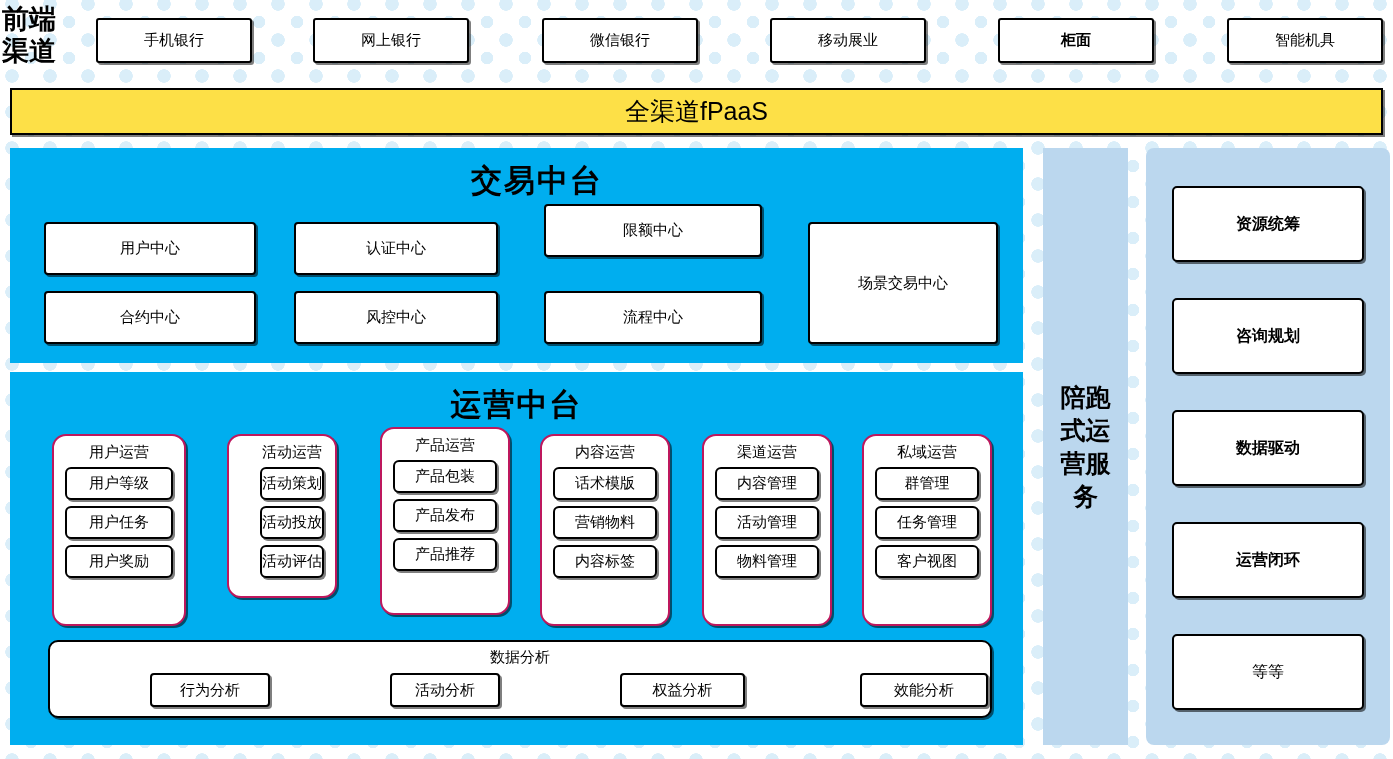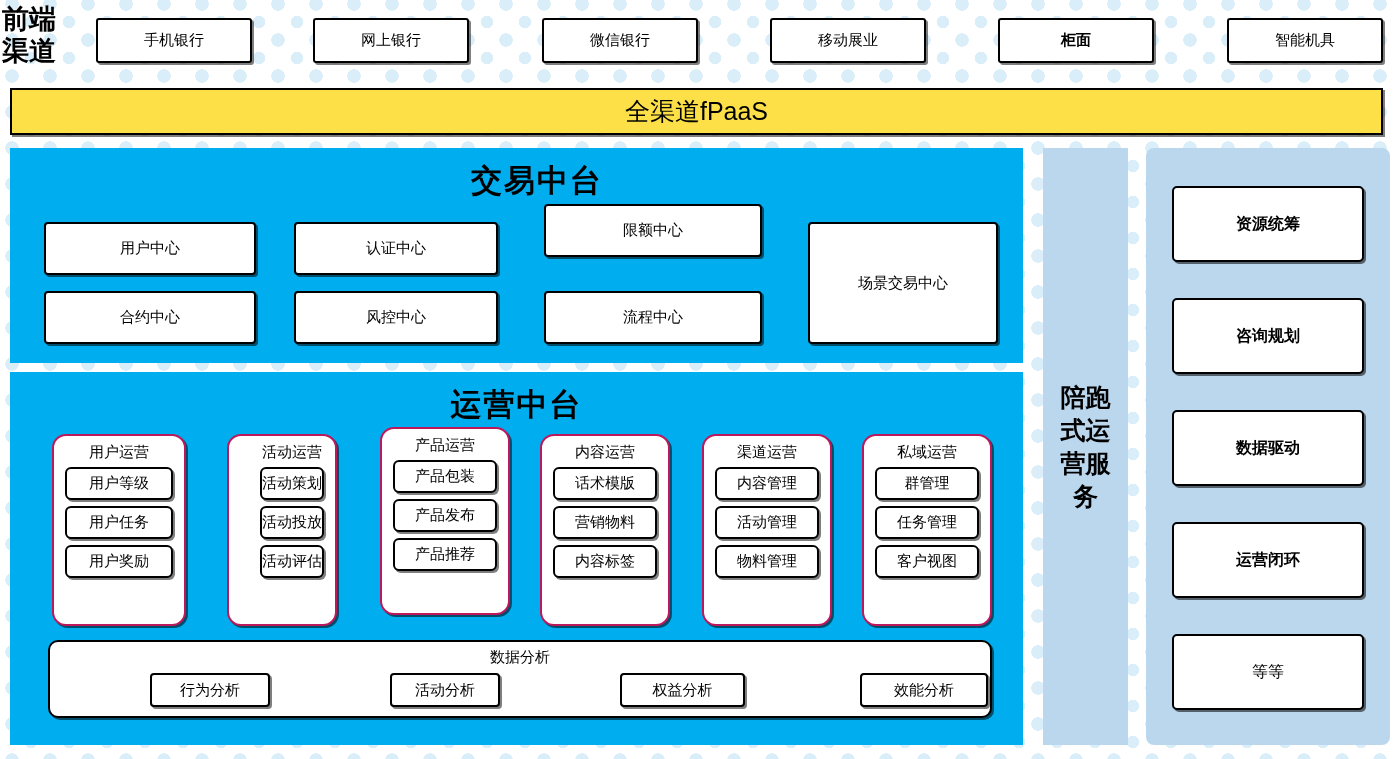--- a/index.html
+++ b/index.html
@@ -274,21 +274,21 @@
     </div>
 
   <div class="blue-panel layer" id="operation-panel" style="left:10px;top:372px;width:1013px;height:373px;">
     <div class="panel-title" id="operation-title" style="top:12px;">运营中台</div>
   <div class="op-col" style="left: 42px; top: 62px; width: 134px; height: 192px;">
         <div class="op-col-title">用户运营</div>
         <div class="op-item">用户等级</div>
         <div class="op-item">用户任务</div>
         <div class="op-item">用户奖励</div>
       </div>
-      <div class="op-col" style="left: 217px; top: 62px; width: 110px; height: 192px; padding-left: 20px;">
+      <div class="op-col" style="left: 217px; top: 62px; width: 110px; height: 164px; padding-left: 20px;">
         <div class="op-col-title">活动运营</div>
         <div class="op-item">活动策划</div>
         <div class="op-item">活动投放</div>
         <div class="op-item">活动评估</div>
       </div>
       <div class="op-col" style="left: 370px; top: 55px; width: 130px; height: 188px;">
         <div class="op-col-title">产品运营</div>
         <div class="op-item">产品包装</div>
         <div class="op-item">产品发布</div>
         <div class="op-item">产品推荐</div>

